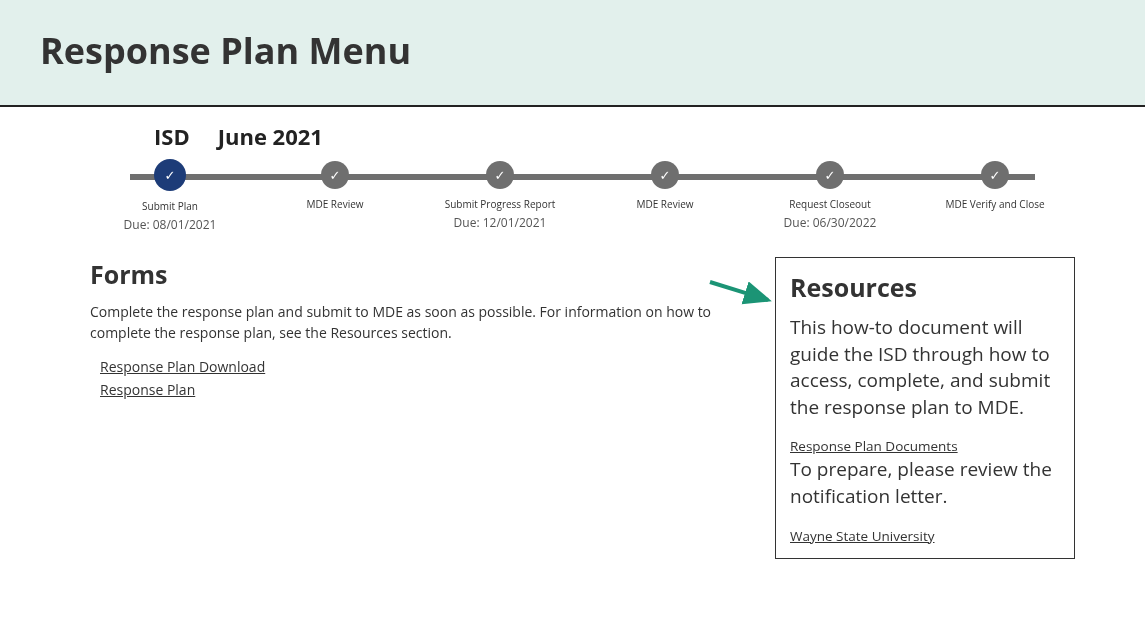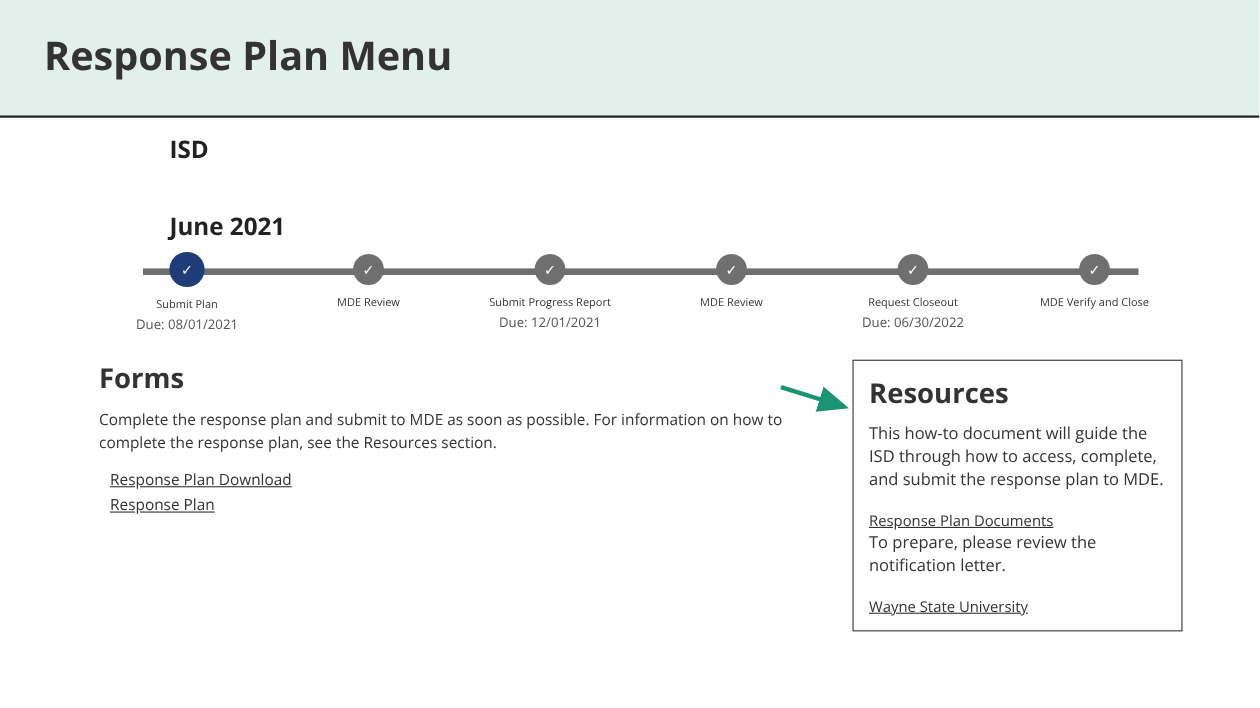--- a/index.html
+++ b/index.html
@@ -19,24 +19,23 @@
   .page-title {
     font-size: 36px;
     font-weight: 700;
     color: #333;
   }
   .content {
     padding: 14px 70px 20px 90px;
   }
   .stepper-header {
     display: flex;
-    gap: 40px;
+    gap: 28px;
     margin-left: 64px;
     margin-bottom: 6px;
-    flex-direction: column;
   }
   .stepper-header span {
     font-size: 22px;
     font-weight: 700;
     color: #222;
   }
   .stepper {
     position: relative;
     display: flex;
     justify-content: space-between;
@@ -124,21 +123,21 @@
     position: relative;
   }
   .res-link {
     font-size: 13.5px;
     color: #333;
     text-decoration: underline;
     line-height: 1.4;
     cursor: pointer;
   }
   .res-desc {
-    font-size: 15px;
+    font-size: 19px;
     color: #333;
     line-height: 1.4;
     margin-bottom: 14px;
   }
   .arrow {
     position: absolute;
     left: -68px;
     top: 20px;
     width: 70px;
     height: 30px;

